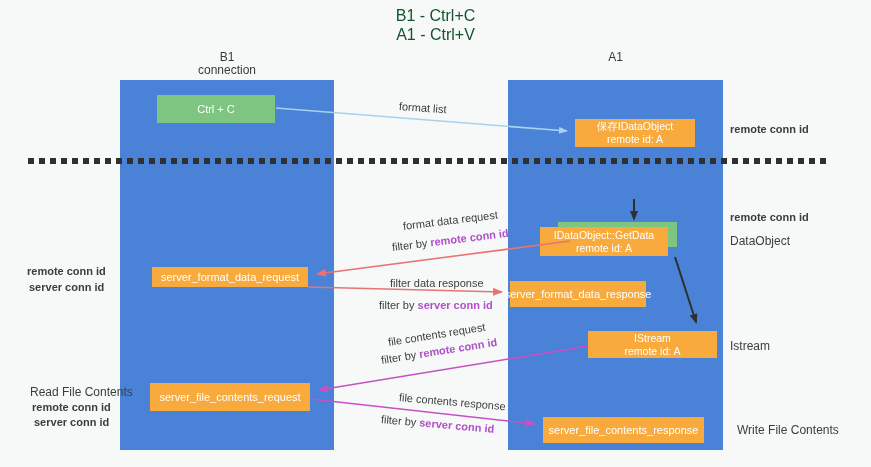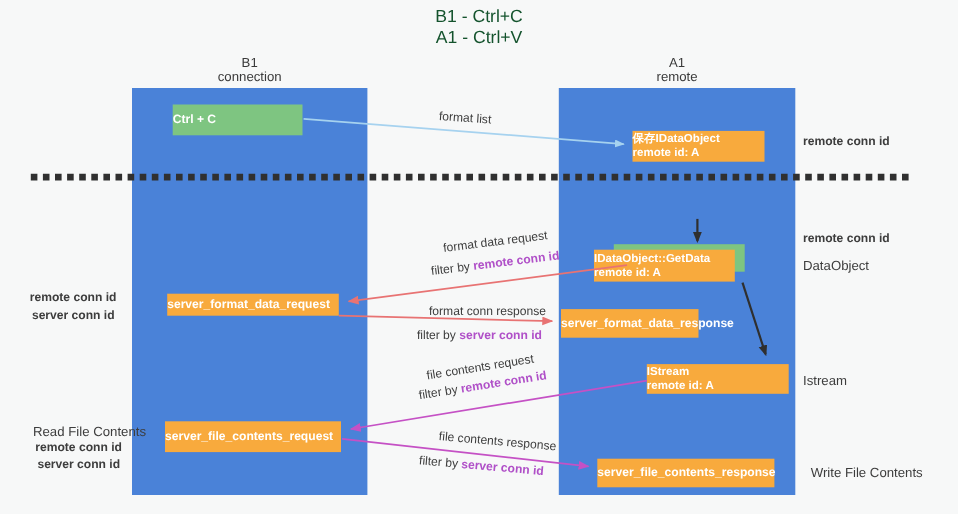--- a/index.html
+++ b/index.html
@@ -24,25 +24,24 @@
   .lane-header{
     text-align:center;
     font-size:12px;color:#3a3a3a;
     line-height:13px;
   }
   .lane{
     background:#4a82d8;
   }
   .box{
     display:flex;flex-direction:column;
-    align-items:flex-start;justify-content:center;
+    align-items:center;justify-content:center;
     color:#ffffff;text-align:center;
     font-size:11px;line-height:13px;
     box-sizing:border-box;
-    font-weight:bold;
   }
   .box.green{background:#7ec581;}
   .box.orange{background:#f8aa3d;}
   .edge-label{
     font-size:11px;color:#3d3d3d;white-space:nowrap;
     transform-origin:left center;
   }
   .purple{color:#b050c8;font-weight:bold;}
   .greentxt{color:#67bd6b;font-weight:bold;}
   .side-label{font-size:12px;color:#3d3d3d;white-space:nowrap;}
@@ -61,21 +60,20 @@
     <div>B1 - Ctrl+C</div>
     <div>A1 - Ctrl+V</div>
   </div>
 
   <div class="abs lane-header" style="left:120px;top:51px;width:214px;">
     <div>B1</div>
     <div>connection</div>
   </div>
   <div class="abs lane-header" style="left:508px;top:51px;width:215px;">
     <div>A1</div>
-    <div>remote</div>
   </div>
 
   <div class="abs lane" style="left:120px;top:80px;width:214px;height:370px;"></div>
   <div class="abs lane" style="left:508px;top:80px;width:215px;height:370px;"></div>
 
   <div class="abs box green" style="left:157px;top:95px;width:118px;height:28px;">
     <div>Ctrl + C</div>
   </div>
 
   <div class="abs box orange" style="left:575px;top:119px;width:120px;height:28px;font-size:10.5px;">
@@ -89,21 +87,21 @@
 
   <div class="abs box orange" style="left:540px;top:227px;width:128px;height:29px;font-size:10.5px;">
     <div>IDataObject::GetData</div>
     <div>remote id: A</div>
   </div>
 
   <div class="abs box orange" style="left:152px;top:267px;width:156px;height:20px;">
     <div>server_format_data_request</div>
   </div>
 
-  <div class="abs box orange" style="left:510px;top:281px;width:125px;height:26px;">
+  <div class="abs box orange" style="left:510px;top:281px;width:136px;height:26px;">
     <div>server_format_data_response</div>
   </div>
 
   <div class="abs box orange" style="left:588px;top:331px;width:129px;height:27px;font-size:10.5px;">
     <div>IStream</div>
     <div>remote id: A</div>
   </div>
 
   <div class="abs box orange" style="left:543px;top:417px;width:161px;height:26px;">
     <div>server_file_contents_response</div>
@@ -113,21 +111,21 @@
     <div>server_file_contents_request</div>
   </div>
 
   <div class="abs edge-label" style="left:399px;top:100px;transform:rotate(4deg);">format list</div>
 
   <div class="abs edge-label" style="left:403px;top:220px;transform:rotate(-7deg);">format data request</div>
   <div class="abs edge-label" style="left:392px;top:241px;transform:rotate(-7deg);">
     <span>filter by </span><span class="purple">remote conn id</span>
   </div>
 
-  <div class="abs edge-label" style="left:390px;top:277px;">format conn response</div>
+  <div class="abs edge-label" style="left:390px;top:277px;">filter data response</div>
   <div class="abs edge-label" style="left:379px;top:299px;">
     <span>filter by </span><span class="purple">server conn id</span>
   </div>
 
   <div class="abs edge-label" style="left:388px;top:336px;transform:rotate(-9deg);">file contents request</div>
   <div class="abs edge-label" style="left:381px;top:354px;transform:rotate(-9deg);">
     <span>filter by </span><span class="purple">remote conn id</span>
   </div>
 
   <div class="abs edge-label" style="left:399px;top:391px;transform:rotate(5deg);">file contents response</div>

